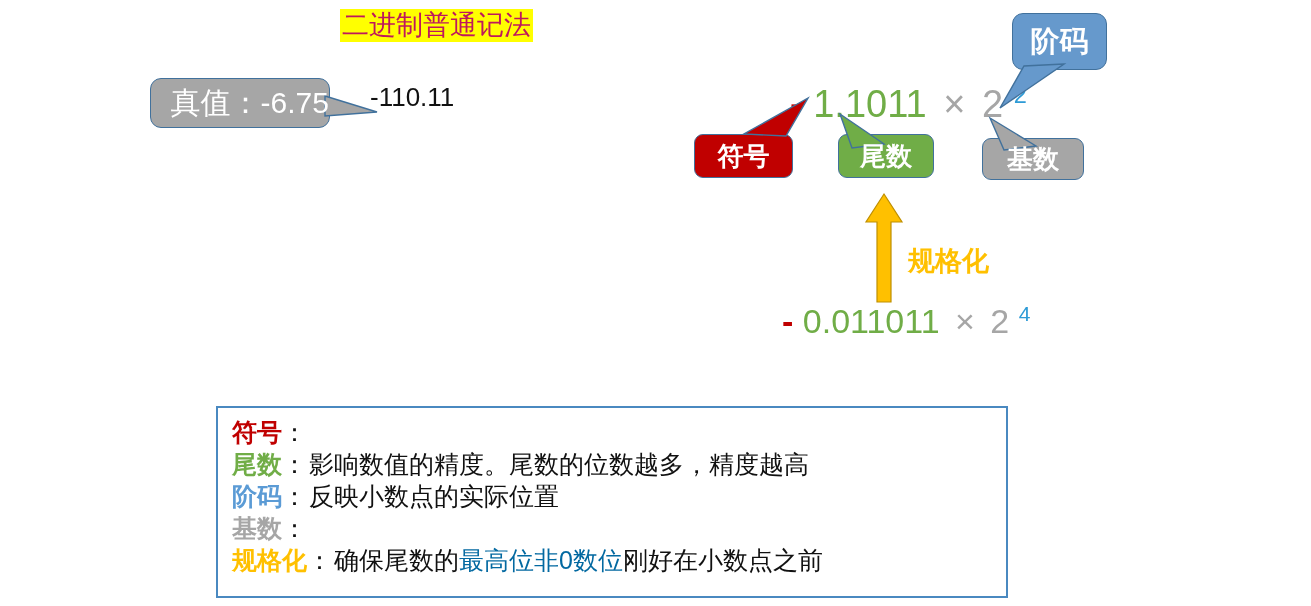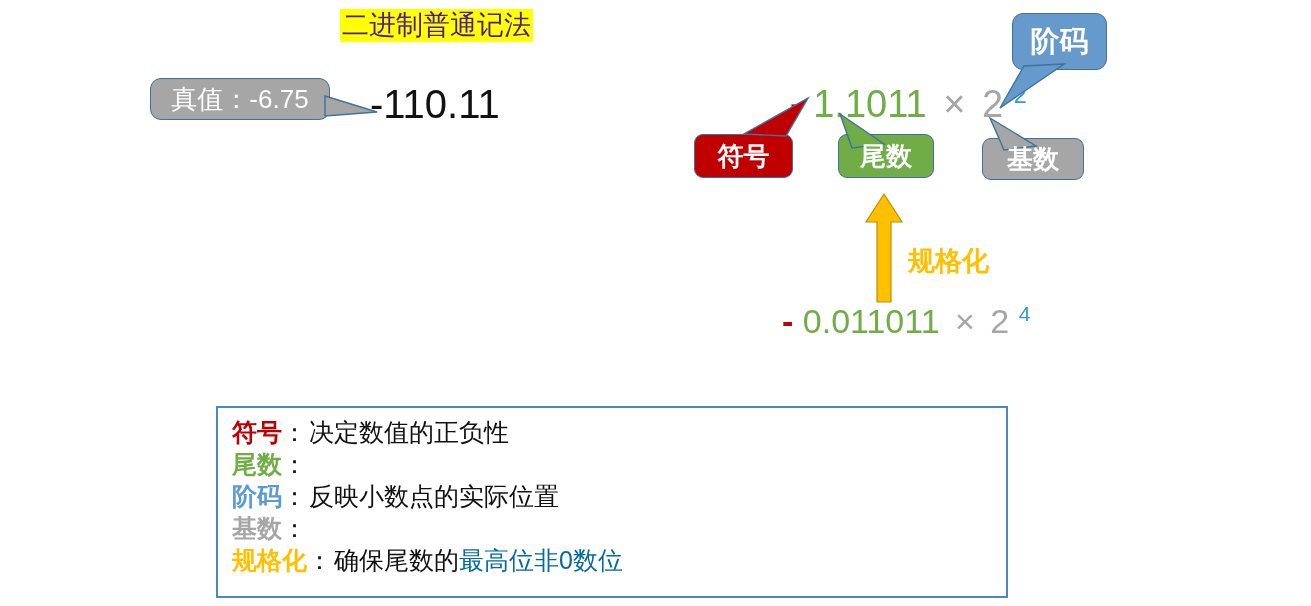--- a/index.html
+++ b/index.html
@@ -17,21 +17,21 @@
     background: #ffffff;
     overflow: hidden;
   }
 
   
   .section-title {
     position: absolute;
     font-family: "Liberation Serif", "DejaVu Serif", serif;
     font-size: 27px;
     line-height: 1.15;
-    color: #4c1d95;
+    color: #be185d;
     background: #ffff00;
     white-space: nowrap;
     padding: 1px 2px;
     letter-spacing: 0px;
   }
   #title-plain  { left: 340px; top: 9px; }
   #title-sci    { left: 757px; top: 9px; }
 
   
   .bubble {
@@ -54,38 +54,39 @@
     z-index: 1;
     overflow: visible;
     pointer-events: none;
   }
 
   
   #truth-bubble {
     left: 150px;
     top: 78px;
     width: 180px;
-    height: 42px;
+    height: 50px;
     background: #a6a6a6;
     border: 1.6px solid #41719c;
     border-radius: 11px;
     font-family: "Liberation Sans", "DejaVu Sans", sans-serif;
-    font-size: 26px;
+    font-size: 30px;
     font-weight: normal;
     color: #ffffff;
+    justify-content: flex-end;
   }
   #truth-tail { left: 325px; top: 90px; }
 
   
   #plain-number {
     position: absolute;
     left: 370px;
     top: 82px;
     font-family: "Liberation Sans", "DejaVu Sans", sans-serif;
-    font-size: 40px;
+    font-size: 26px;
     color: #111111;
     white-space: nowrap;
   }
 
   
   .formula {
     position: absolute;
     font-family: "Liberation Sans", "DejaVu Sans", sans-serif;
     white-space: nowrap;
     line-height: 1;
@@ -255,28 +256,28 @@
     <span class="f-times">×</span>
     <span class="f-base">2</span>
     <span class="f-exp">4</span>
   </div>
 
   <div id="legend">
 
     <div class="legend-row">
       <span class="legend-term t-sign">符号</span>
       <span class="legend-colon">：</span>
-      <span>决定数值的正负性</span>
       <span class="hl-red"></span>
       <span></span>
     </div>
 
     <div class="legend-row">
       <span class="legend-term t-mant">尾数</span>
       <span class="legend-colon">：</span>
+      <span>影响数值的精度。尾数的位数越多，精度越高</span>
       <span class="hl-red"></span>
       <span></span>
     </div>
 
     <div class="legend-row">
       <span class="legend-term t-exp">阶码</span>
       <span class="legend-colon">：</span>
       <span>反映小数点的实际位置</span>
       <span class="hl-red"></span>
       <span></span>
@@ -287,17 +288,18 @@
       <span class="legend-colon">：</span>
       <span class="hl-red"></span>
       <span></span>
     </div>
 
     <div class="legend-row">
       <span class="legend-term t-norm">规格化</span>
       <span class="legend-colon">：</span>
       <span>确保尾数的</span>
       <span class="hl-red">最高位非0数位</span>
+      <span>刚好在小数点之前</span>
     </div>
 
   </div>
 
 </div>
 
 </body></html>

